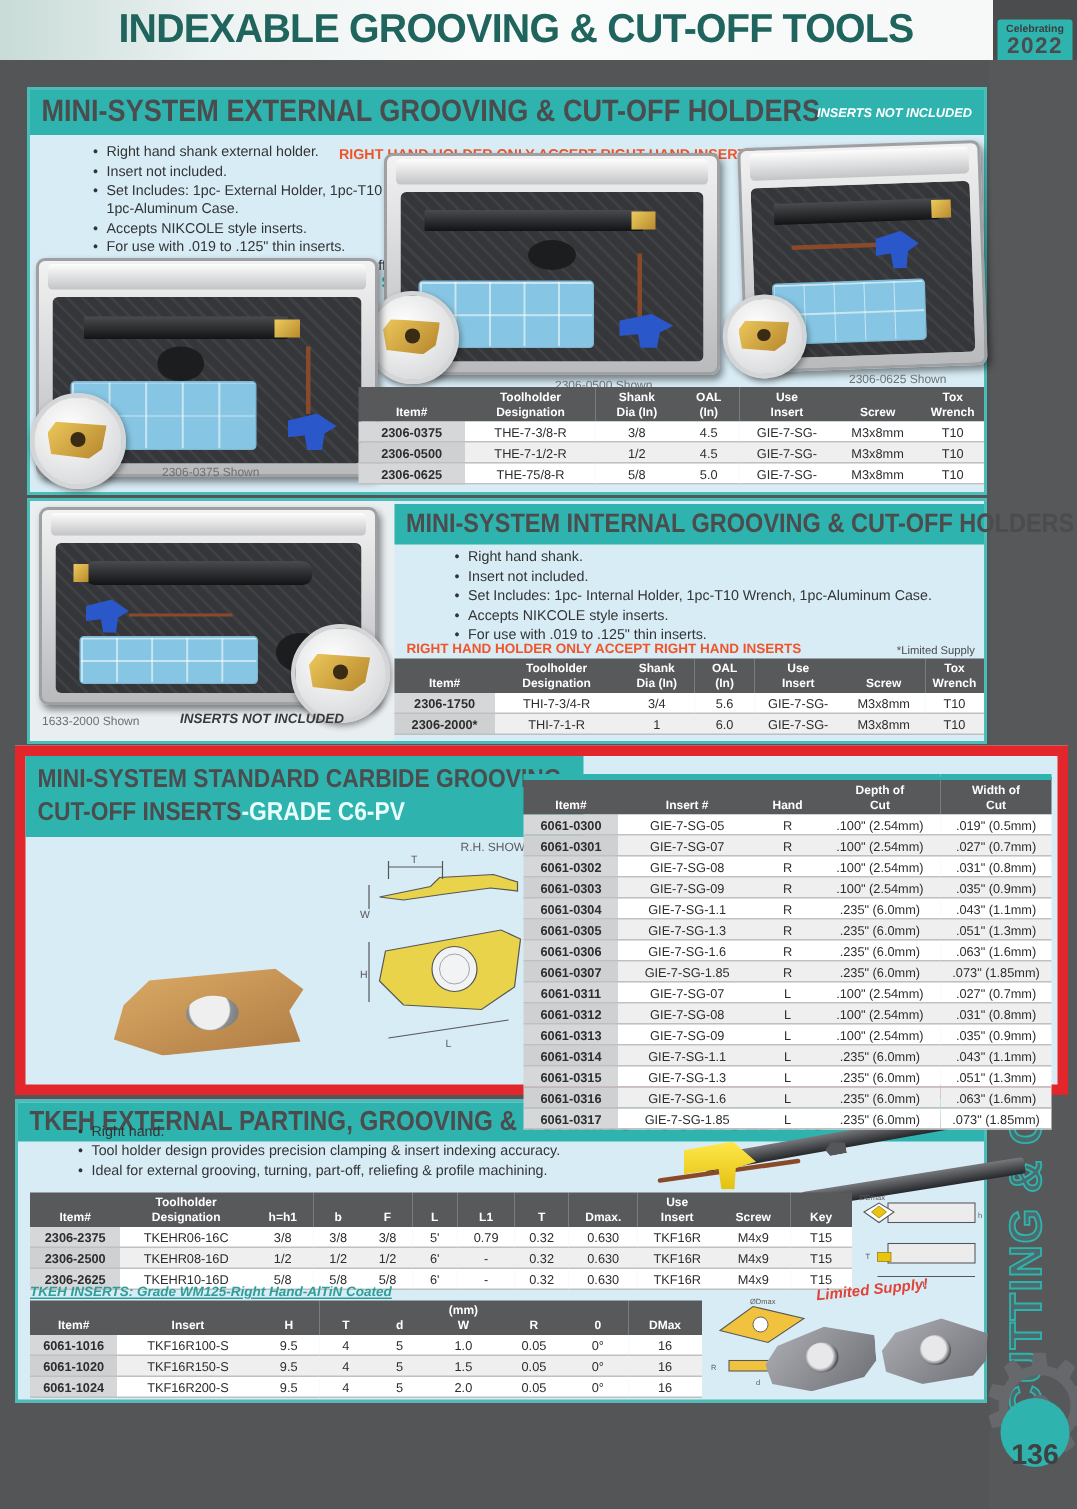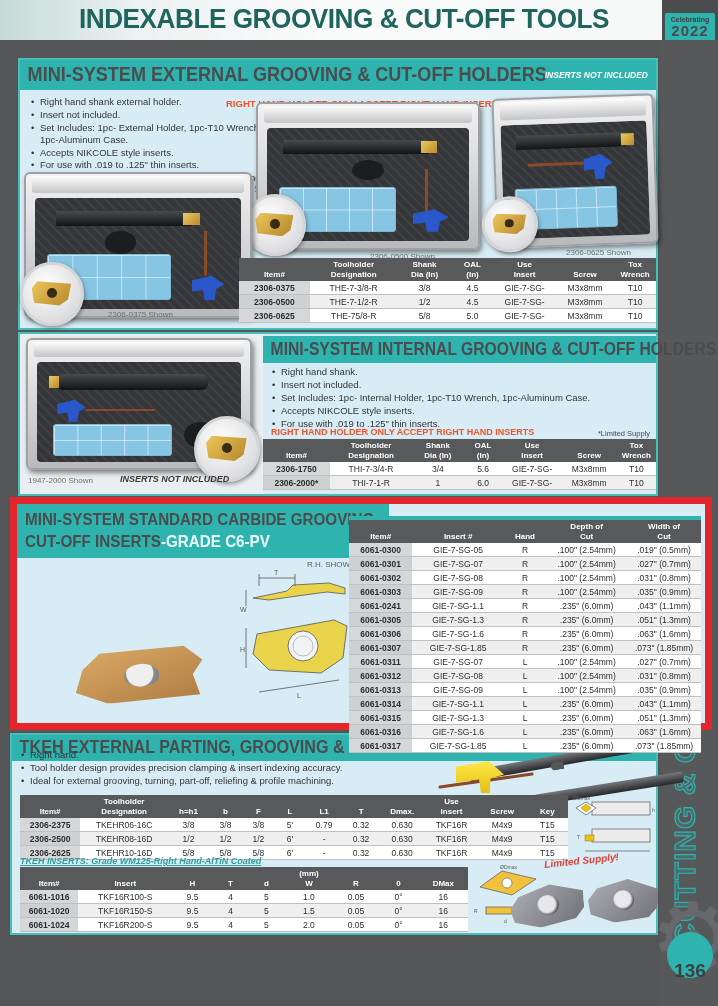--- a/index.html
+++ b/index.html
@@ -30,21 +30,21 @@
     background:#2fb3ae; display:flex; align-items:center; justify-content:center; }
   .page-number { font-size:19px; font-weight:bold; color:#3f4042;margin-top:32px; }
 
   
   .card { position:absolute; background:#d8ecf5; border:2px solid #49bdb8; }
   .sec-header { background:#2fb3ae; position:relative; display:flex; align-items:center; }
   .sec-title { font-weight:bold; color:#4b4c4e; padding-left:8px; white-space:nowrap;
     transform:scaleY(1.08) scaleX(0.95); transform-origin:left center; }
   .corner-note { position:absolute; right:8px; top:50%; transform:translateY(-50%);
     font-size:8.5px; font-weight:bold; font-style:italic; color:#fff; }
-  ul.bullets { list-style:none; }
+  ul.bullets { list-style:none;margin-left:31px; }
   ul.bullets li { position:relative; padding-left:10px; font-size:9.5px; color:#333436;
     line-height:1.25; margin-bottom:1px; }
   ul.bullets li::before { content:"•"; position:absolute; left:1px; top:0; color:#333436; }
   .warning-text { font-size:9.5px; font-weight:bold; color:#f0542b; white-space:nowrap; }
   .caption { font-size:8px; color:#6e6f71; }
 
   
   table.tbl { border-collapse:collapse; table-layout:fixed; width:100%; }
   table.tbl th { background:#58595b; color:#fff; font-size:8px; font-weight:bold;
     padding:2px 1px; white-space:pre-line; line-height:1.2; vertical-align:bottom; text-align:center; }
@@ -272,21 +272,21 @@
         <div class="holder-tip" style="left:6%; top:14%; width:5%; height:12%;"></div>
         <div class="wrench-handle" style="left:10%; top:38%; width:14%; height:22%;"></div>
         <div class="wrench-rod" style="left:24%; top:47%; width:34%; height:2px;"></div>
         <div class="insert-box" style="left:8%; top:62%; width:58%; height:32%;"></div>
         <div class="foam-hole" style="left:72%; top:60%; width:16%; height:26%;"></div>
       </div>
       <div class="inset-circle" style="right:-10px; bottom:-14px; width:66px; height:66px;">
         <div class="gold-insert"></div>
       </div>
     </div>
-    <div class="caption" style="position:absolute; left:8px; top:142px;">1947-2000 Shown</div>
+    <div class="caption" style="position:absolute; left:8px; top:142px;">1633-2000 Shown</div>
     <div style="position:absolute; left:100px; top:140px; font-size:9px; font-weight:bold; font-style:italic; color:#3a3a3c;">INSERTS NOT INCLUDED</div>
   </div>
 
   <div class="sec-header" style="position:absolute; left:243px; top:2px; width:393px; height:27px;">
     <span class="sec-title" style="font-size:16.5px;">MINI-SYSTEM INTERNAL GROOVING &amp; CUT-OFF HOLDERS</span>
   </div>
 
   <ul class="bullets" style="position:absolute; left:251px; top:32px; width:386px;">
       <li>Right hand shank.</li>
       <li>Insert not included.</li>
@@ -402,21 +402,21 @@
           <td>.031" (0.8mm)</td>
         </tr>
         <tr>
           <td>6061-0303</td>
           <td>GIE-7-SG-09</td>
           <td>R</td>
           <td>.100" (2.54mm)</td>
           <td>.035" (0.9mm)</td>
         </tr>
         <tr>
-          <td>6061-0241</td>
+          <td>6061-0304</td>
           <td>GIE-7-SG-1.1</td>
           <td>R</td>
           <td>.235" (6.0mm)</td>
           <td>.043" (1.1mm)</td>
         </tr>
         <tr>
           <td>6061-0305</td>
           <td>GIE-7-SG-1.3</td>
           <td>R</td>
           <td>.235" (6.0mm)</td>

